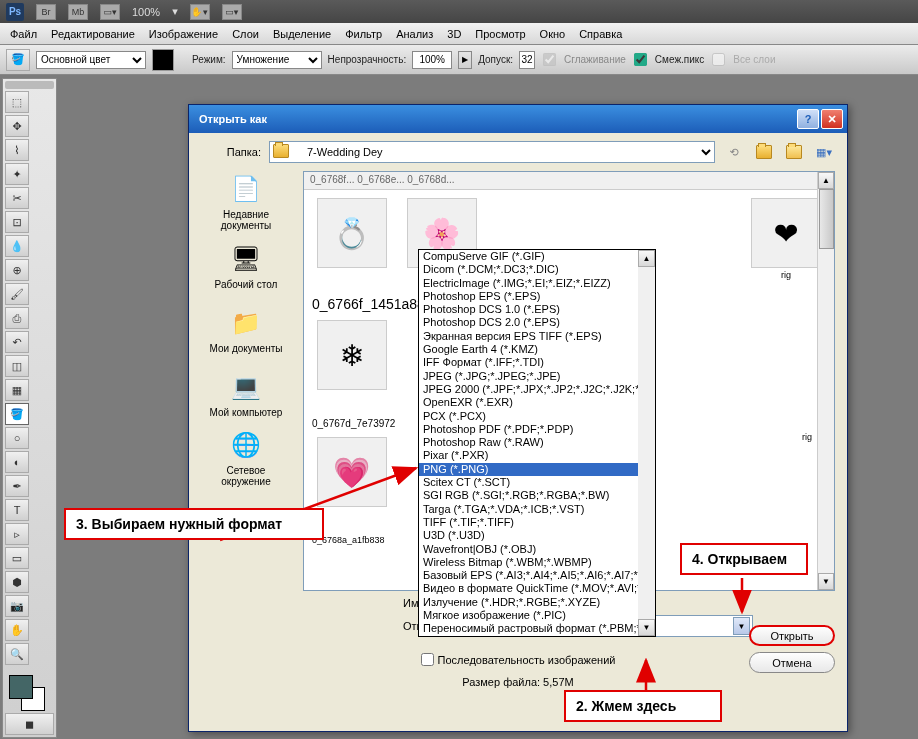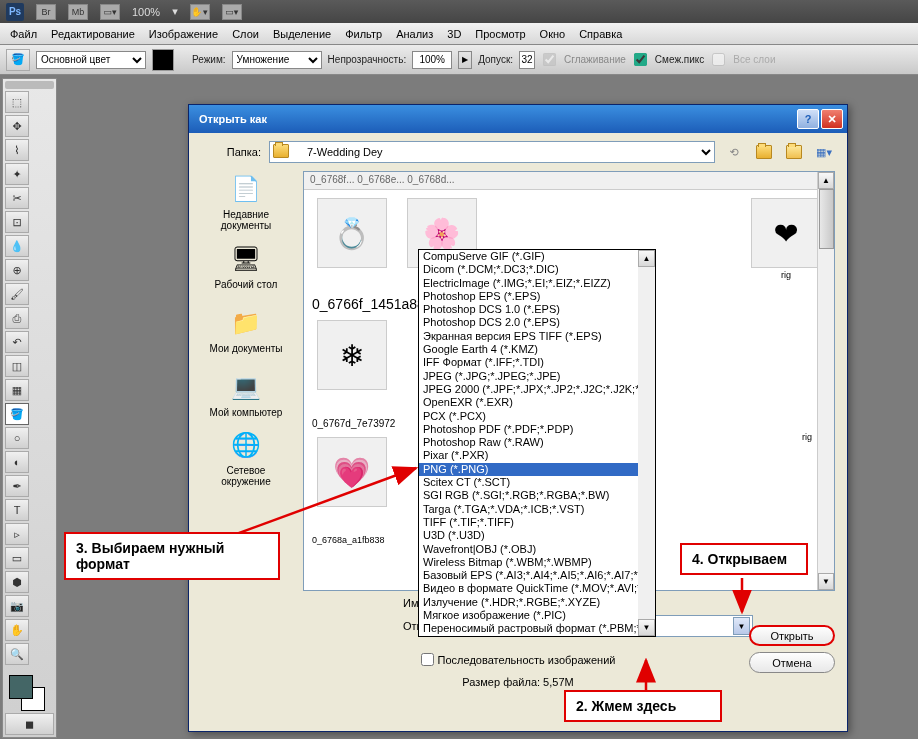--- a/index.html
+++ b/index.html
@@ -302,21 +302,21 @@
       <div class="item">Мягкое изображение (*.PIC)</div>
       <div class="item">Переносимый растровый формат (*.PBM;*.PGM;</div>
       <div class="item">Файл PICT (*.PCT;*.PICT)</div>
     </div>
   <div class="ddscroll">
     <div class="arr">▲</div>
     <div class="arr" style="position:absolute;bottom:0;width:100%">▼</div>
   </div>
 </div>
 
-<div class="annotation" style="left:64px; top:532px; width:216px">3. Выбираем нужный формат</div>
+<div class="annotation" style="left:64px; top:508px; width:260px">3. Выбираем нужный формат</div>
 <div class="annotation" style="left:680px; top:543px; width:128px">4. Открываем</div>
 <div class="annotation" style="left:564px; top:690px; width:158px">2. Жмем здесь</div>
 
 <svg class="arrow-svg" style="left:0;top:0;width:918px;height:739px">
   <defs>
     <marker id="ah" markerWidth="10" markerHeight="8" refX="9" refY="4" orient="auto">
       <polygon points="0 0, 10 4, 0 8" fill="#e00000"></polygon>
     </marker>
   </defs>
   <line x1="220" y1="540" x2="416" y2="468" stroke="#e00000" stroke-width="2.5" marker-end="url(#ah)"></line>

